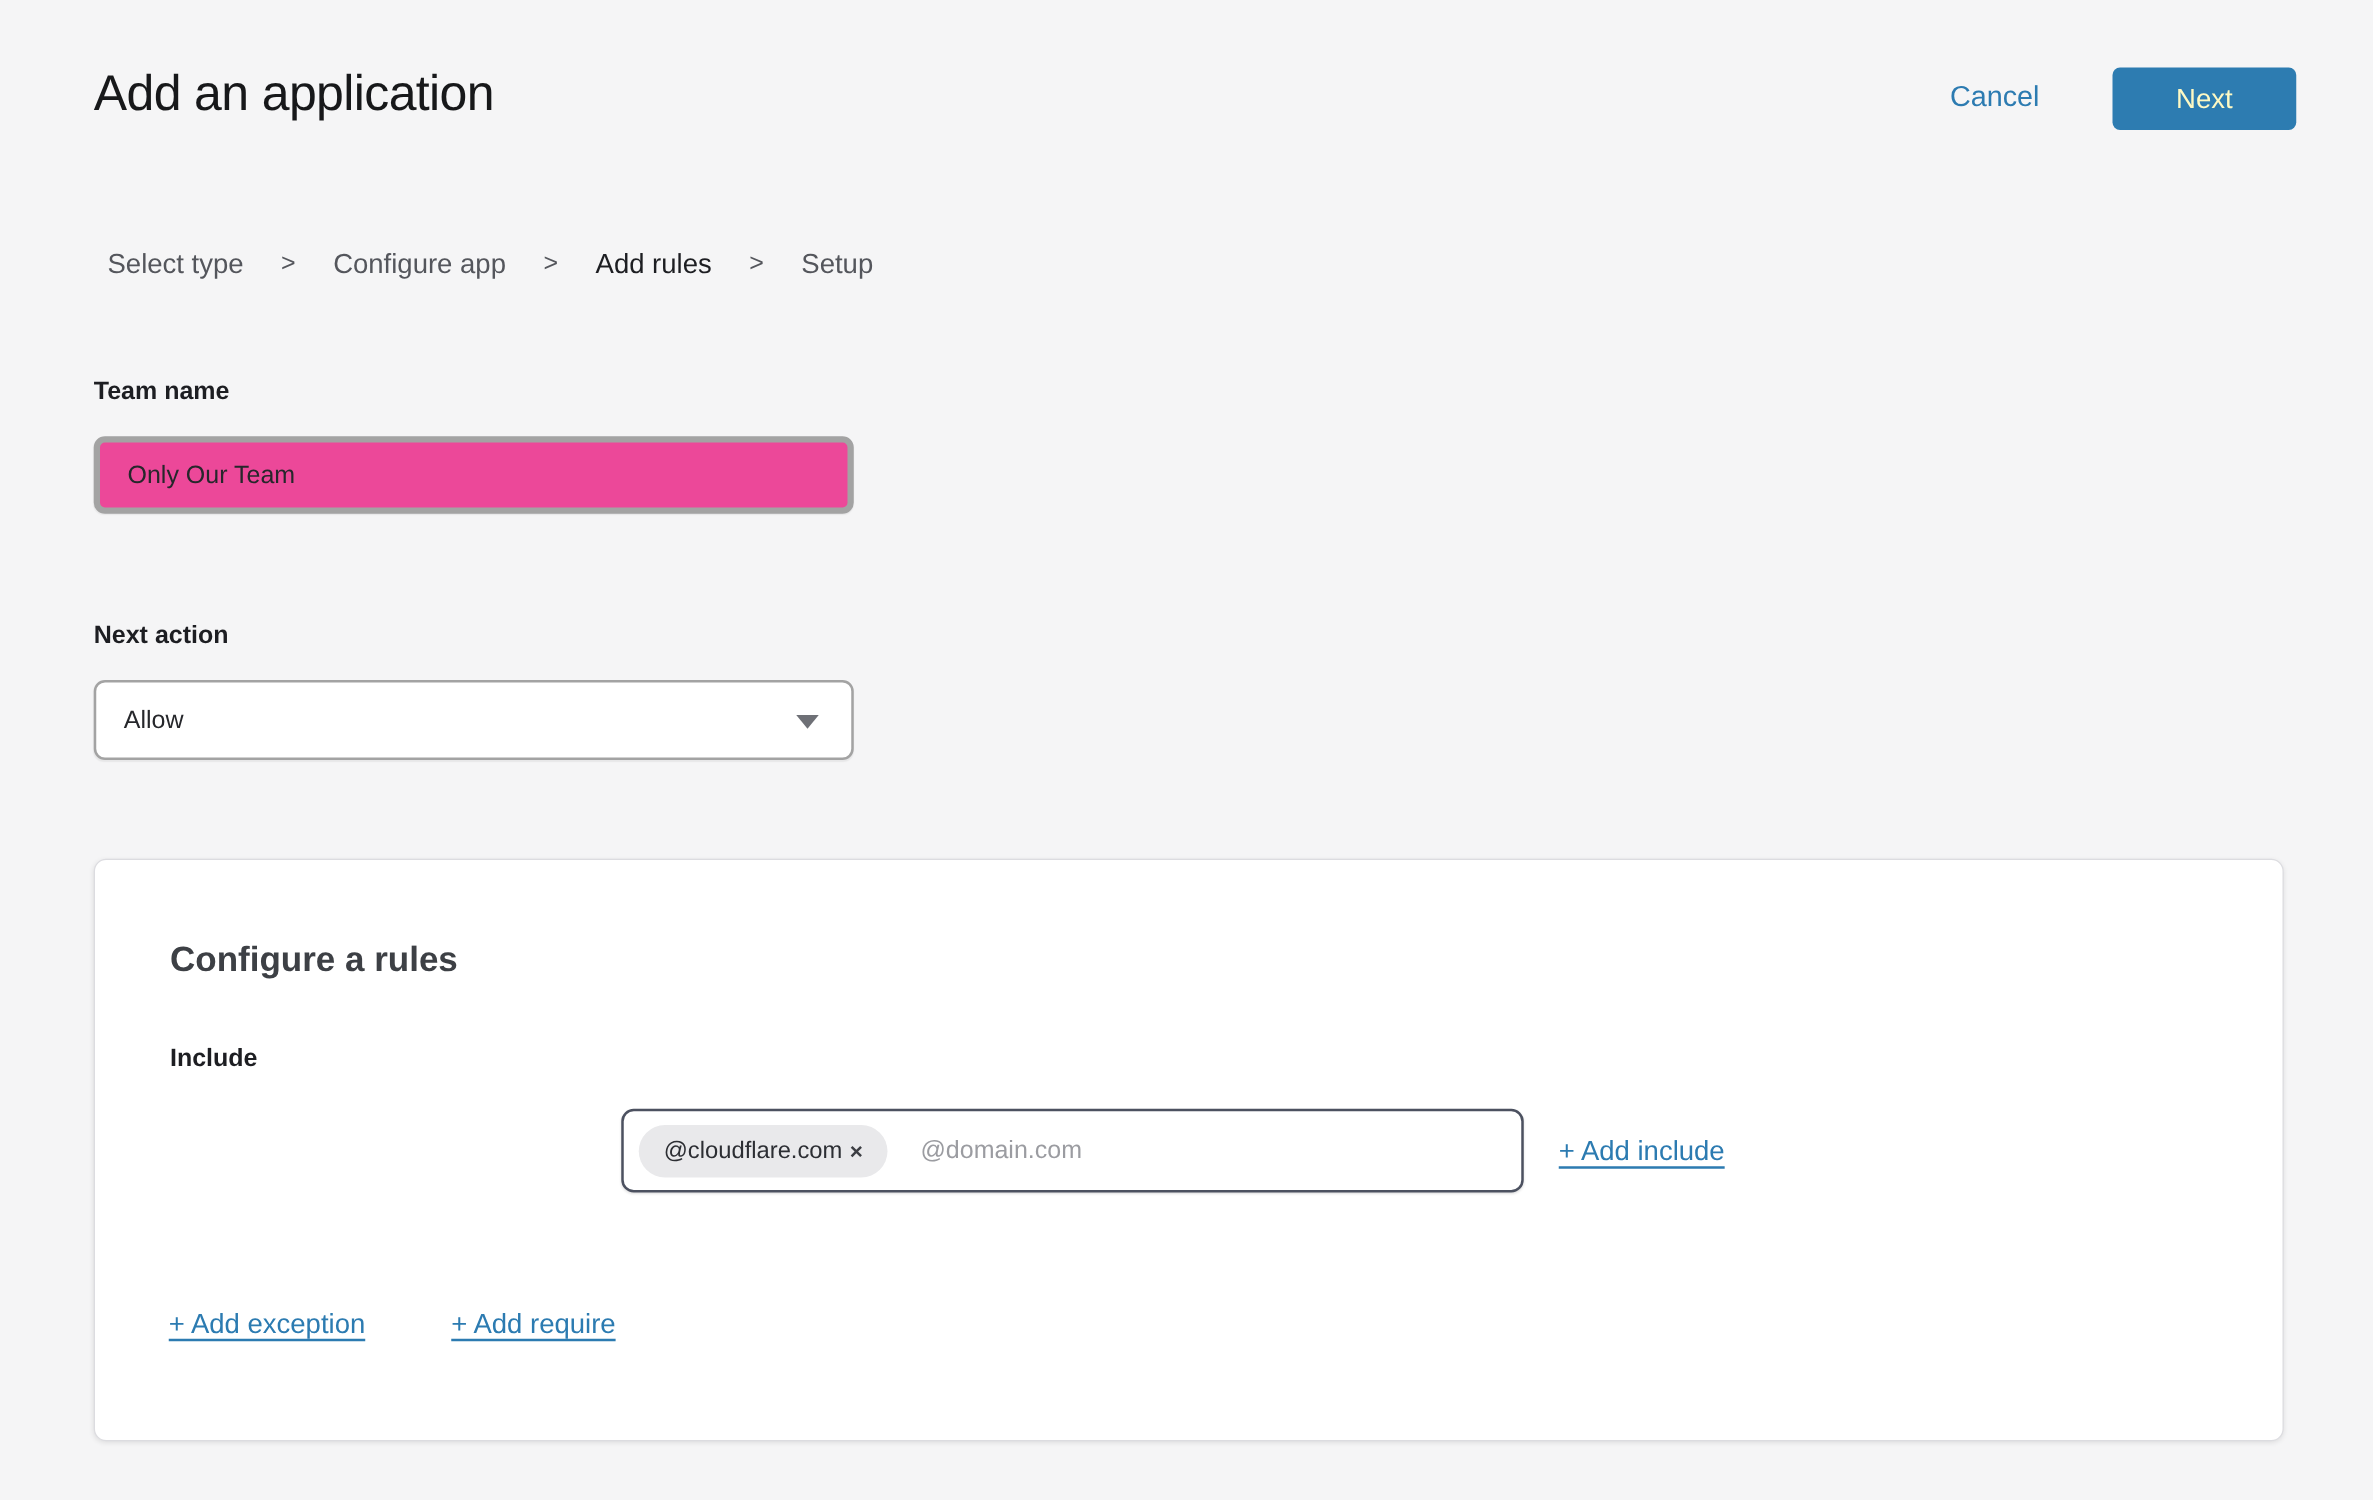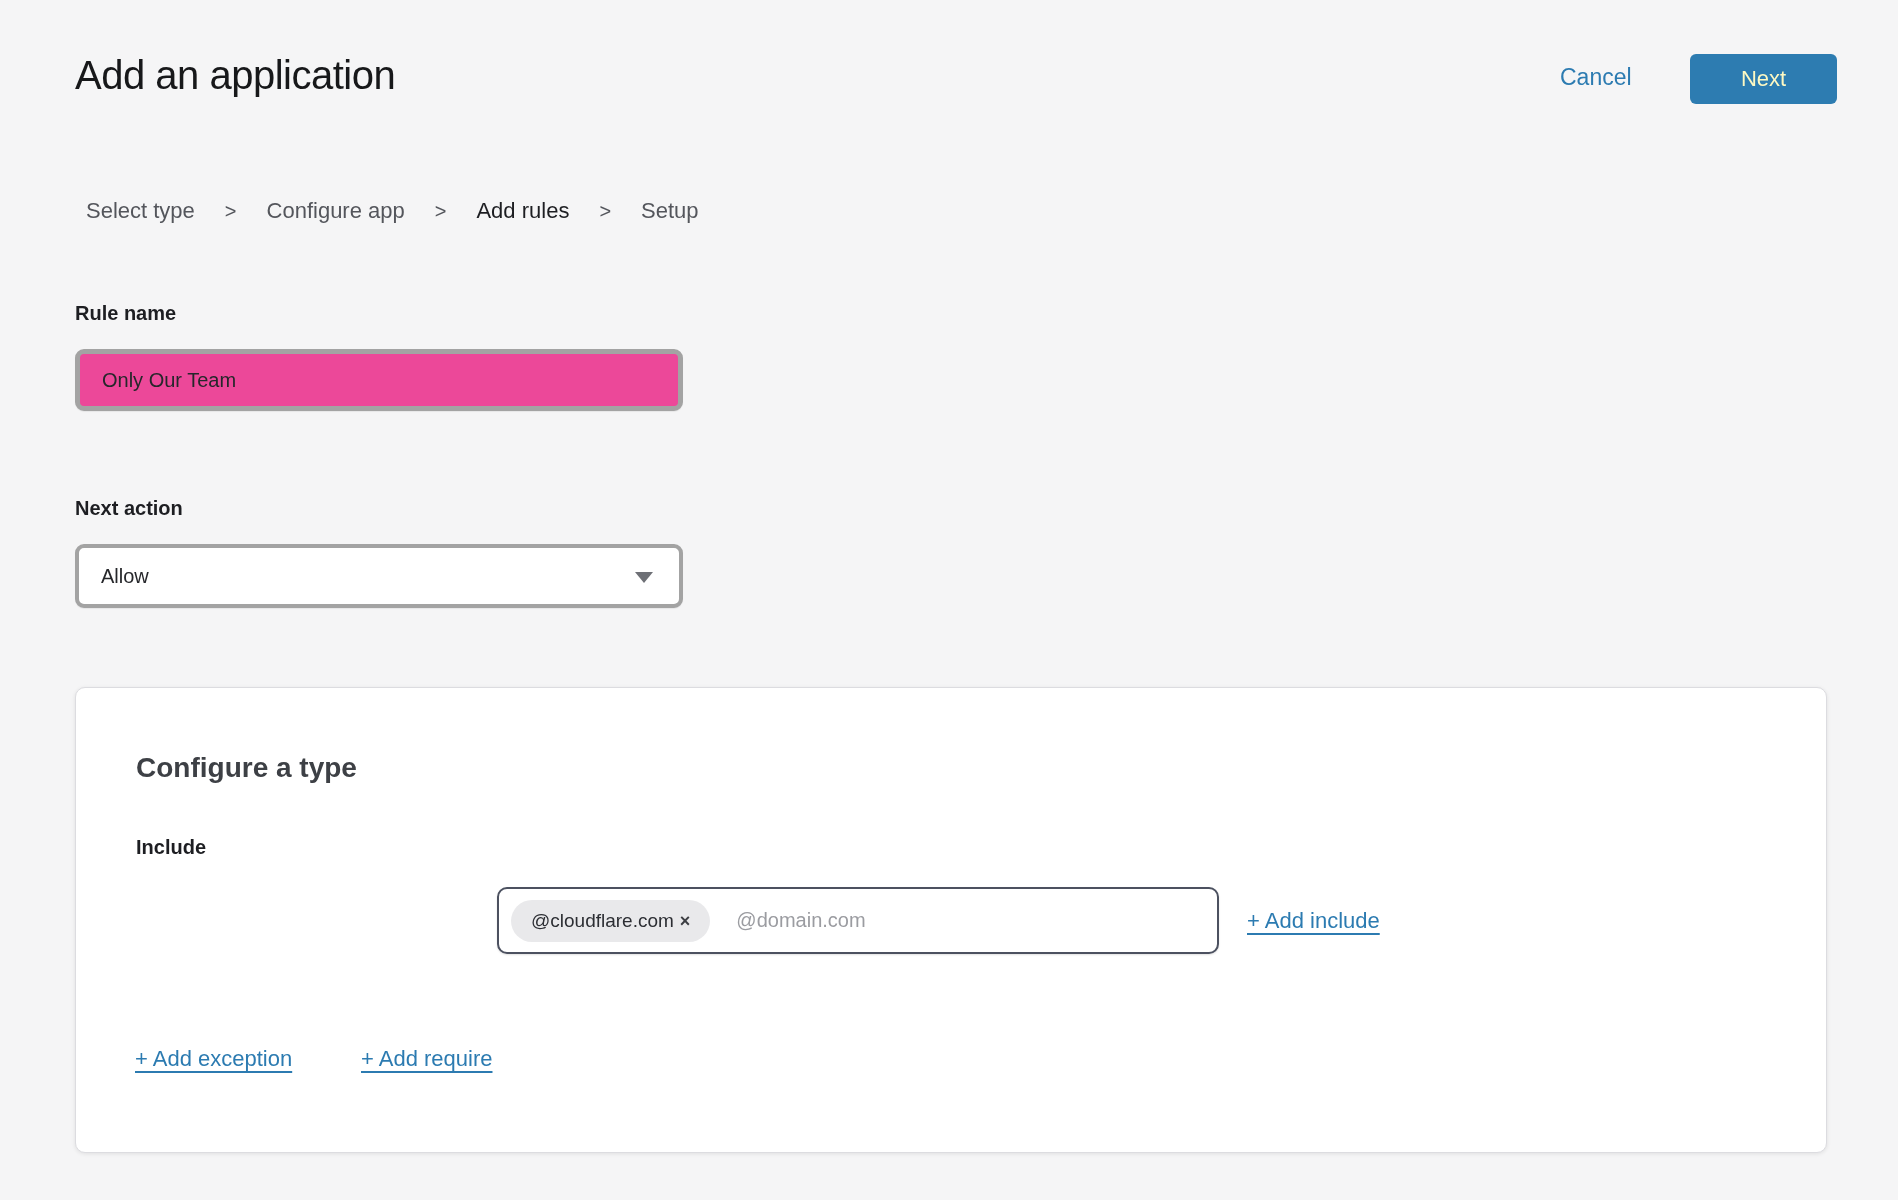--- a/index.html
+++ b/index.html
@@ -51,21 +51,21 @@
     position: absolute; left: 75px; top: 349px;
     width: 608px; height: 62px;
     border: 5px solid #a3a3a3; border-radius: 9px;
     background: #ec4899; padding: 0 22px;
     font-size: 20px; color: #26272b; font-family: inherit;
     box-shadow: 0 1px 1px rgba(0,0,0,0.06);
   }
 
   .select-box {
     position: absolute; background: #ffffff;
-    border: 4px solid #a3a3a3; border-radius: 9px;
+    border: 2px solid #a3a3a3; border-radius: 9px;
     display: flex; align-items: center;
     padding: 0 22px; font-size: 20px; color: #26272b;
     cursor: pointer; box-shadow: 0 1px 1px rgba(0,0,0,0.06);
   }
   .sel-rule-action { left: 75px; top: 544px; width: 608px; height: 64px; }
   .caret {
     position: absolute; right: 26px; top: 50%; margin-top: -4px;
     width: 0; height: 0;
     border-left: 9px solid transparent;
     border-right: 9px solid transparent;
@@ -135,31 +135,31 @@
   <nav class="breadcrumb">
     <span class="step">Select type</span>
     <span class="sep">&gt;</span>
     <span class="step">Configure app</span>
     <span class="sep">&gt;</span>
     <span class="step current">Add rules</span>
     <span class="sep">&gt;</span>
     <span class="step">Setup</span>
   </nav>
 
-  <label class="field-label lbl-rule-name">Rule name</label>
+  <label class="field-label lbl-rule-name">Team name</label>
   <input class="text-input" type="text" value="Only Our Team" style="">
 
   <label class="field-label lbl-rule-action">Next action</label>
   <div class="select-box sel-rule-action">
     <span>Allow</span>
     <span class="caret"></span>
   </div>
 
   <section class="rule-card">
-    <h2 class="rule-card-title">Configure a type</h2>
+    <h2 class="rule-card-title">Configure a rules</h2>
 
     <label class="lbl-include">Include</label>
 
 
     <div class="tag-input">
       <span class="tag-pill">
         <span>@cloudflare.com</span>
         <span class="tag-remove">×</span>
       </span>
       <input class="tag-text-input" type="text" placeholder="@domain.com" style="">

